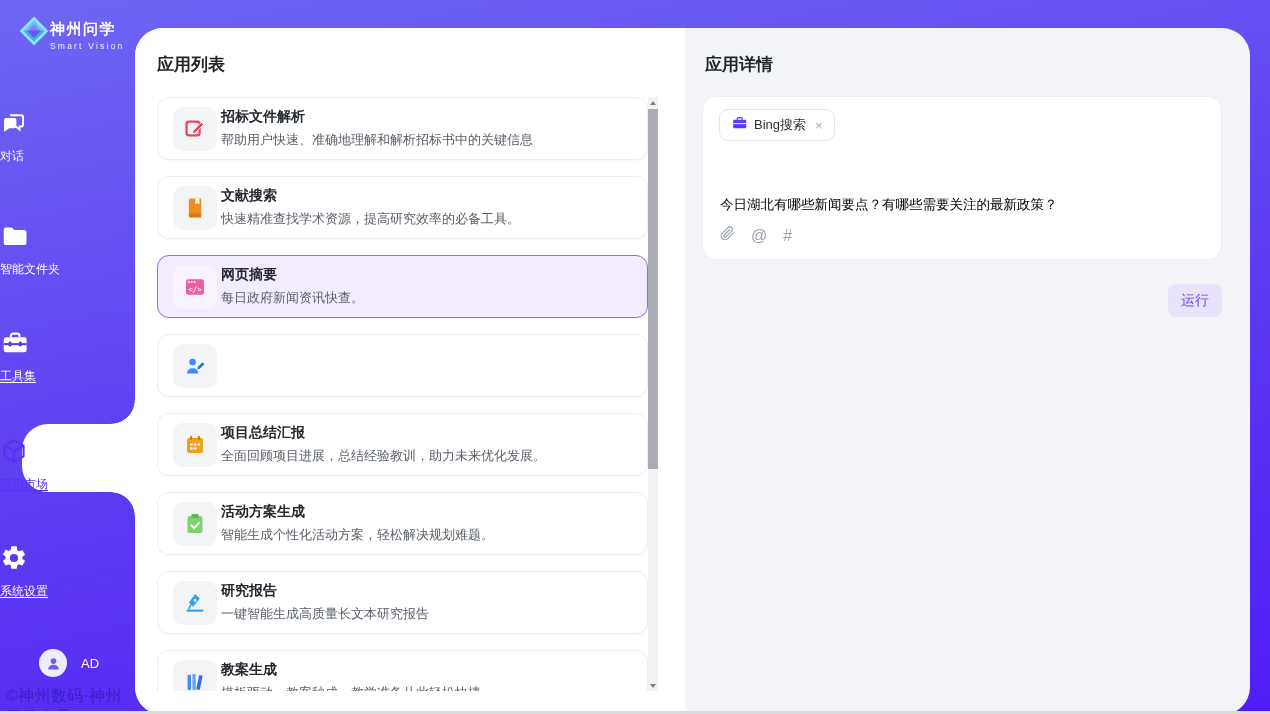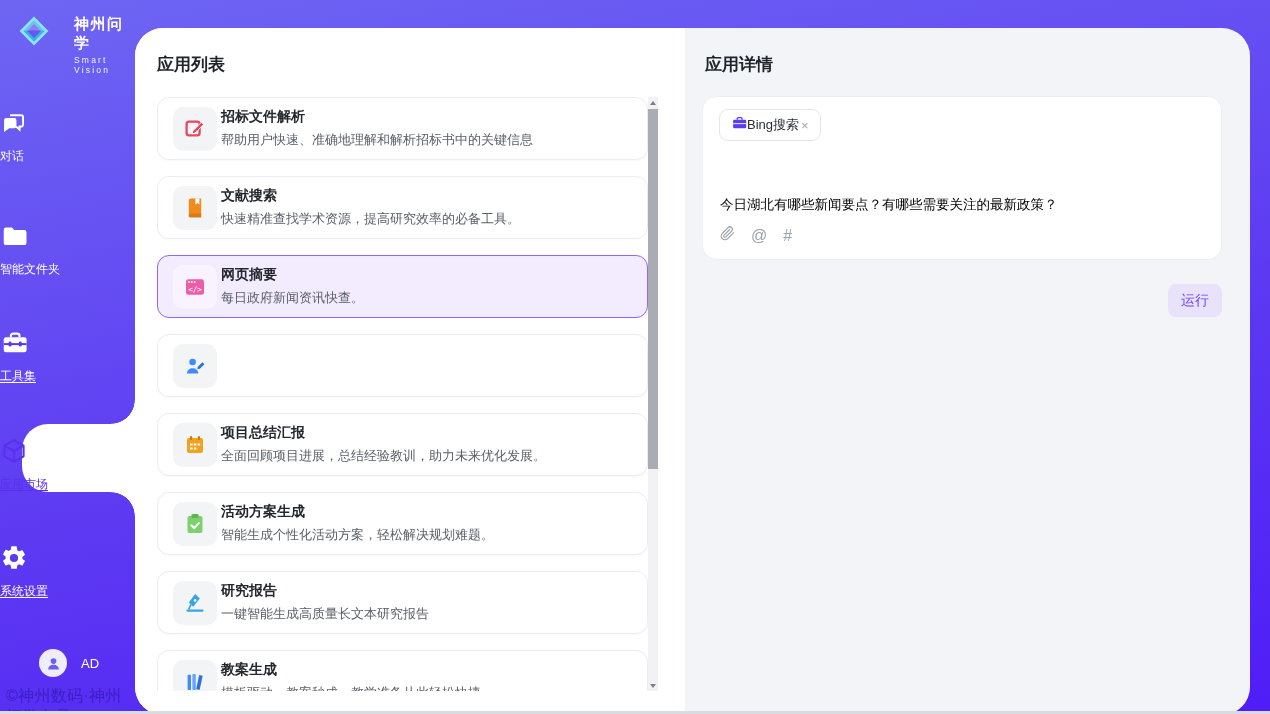--- a/index.html
+++ b/index.html
@@ -6,21 +6,21 @@
   html,body { width:1270px; height:714px; }
   body { font-family:"Liberation Sans","DejaVu Sans",sans-serif; background:#d9dbe0; overflow:hidden; }
   .screen { position:relative; width:1270px; height:714px; overflow:hidden; }
 
   
   .frame { position:absolute; left:0; top:0; right:0; bottom:3px;
            background:linear-gradient(168deg,#6e66f3 0%,#5d3af2 55%,#4f1df6 100%); }
 
   
   .sidebar { position:absolute; left:0; top:0; width:135px; height:711px; }
-  .logo { position:absolute; left:18px; top:15px; display:flex; align-items:flex-start; gap:24px; }
+  .logo { position:absolute; left:18px; top:15px; display:flex; align-items:flex-end; gap:0; }
   .logo-text .cn { color:#fff; font-size:15px; font-weight:bold; letter-spacing:1.5px; }
   .logo-text .en { color:rgba(255,255,255,.92); font-size:8.5px; letter-spacing:2.2px; margin-top:2px; }
   .nav-item { position:absolute; left:0; width:116px; display:flex; flex-direction:column; align-items:flex-start; gap:7px; color:#fff; cursor:pointer; }
   .nav-item .lbl { font-size:12px; }
   .nav-item .lbl.u { text-decoration:underline; text-underline-offset:2px; }
   .nav-bubble { position:absolute; left:22px; top:424px; width:113px; height:68px; background:#fff; border-radius:26px 0 0 26px; }
   .nav-bubble::before { content:""; position:absolute; right:0; top:-24px; width:24px; height:24px;
         background:radial-gradient(circle 24px at 0 0, rgba(255,255,255,0) 23.4px, #fff 24px); }
   .nav-bubble::after { content:""; position:absolute; right:0; bottom:-24px; width:24px; height:24px;
         background:radial-gradient(circle 24px at 0 100%, rgba(255,255,255,0) 23.4px, #fff 24px); }
@@ -49,21 +49,21 @@
   
   .scrollbar { position:absolute; left:513px; top:69px; width:10px; height:594px; background:#f2f2f4; }
   .sb-btn { position:absolute; left:0; width:10px; height:11px; background:#f2f2f4; display:flex; align-items:center; justify-content:center; }
   .sb-up { top:0; } .sb-down { bottom:0; }
   .tri-up { width:0; height:0; border-left:3px solid transparent; border-right:3px solid transparent; border-bottom:4px solid #7a7f86; }
   .tri-down { width:0; height:0; border-left:3px solid transparent; border-right:3px solid transparent; border-top:4px solid #7a7f86; }
   .sb-thumb { position:absolute; left:0; top:12px; width:10px; height:360px; background:#a9adb3; }
 
   
   .detail-card { position:absolute; left:567px; top:68px; width:520px; height:164px; background:#fff; border:1px solid #eceef2; border-radius:14px; }
-  .tool-tag { position:absolute; left:16px; top:12px; height:32px; display:inline-flex; align-items:center; 
+  .tool-tag { position:absolute; left:16px; top:12px; height:32px; display:inline-flex; align-items:center; gap:7px;
               padding:0 11px; background:#fff; border:1px solid #e3e5ea; border-radius:9px; }
   .tool-tag .tag-label { font-size:13px; color:#2a2f36; }
   .tool-tag .tag-close { font-size:13px; color:#a0a6ae; margin-left:2px; cursor:pointer; }
   .query-text { position:absolute; left:17px; top:68px; right:24px; font-size:13.5px; color:#000000; line-height:1.5;margin-top:30px; }
   .attach-row { position:absolute; left:17px; bottom:13px; display:flex; align-items:center; gap:16px; color:#9aa2ac; }
   .attach-row .glyph { font-size:16px; line-height:1; cursor:pointer; }
   .run-btn { position:absolute; left:1033px; top:256px; width:54px; height:33px; background:#e9e2fb; color:#6b46f5;
              border:none; border-radius:8px; font-size:14px; display:flex; align-items:center; justify-content:center; cursor:pointer; font-family:inherit; }
   .bottom-strip { position:absolute; left:0; bottom:0; width:100%; height:3px; background:#d9dbe0; }
 </style>

